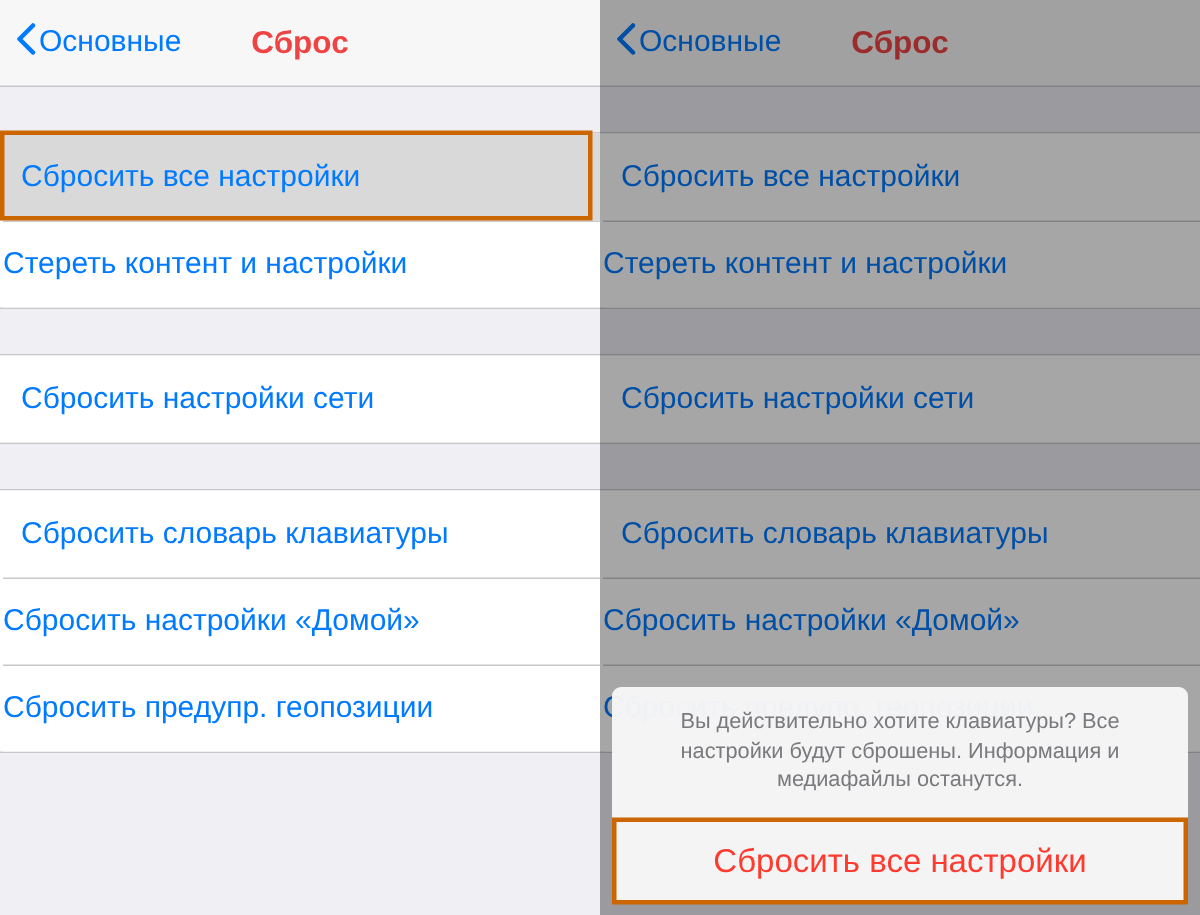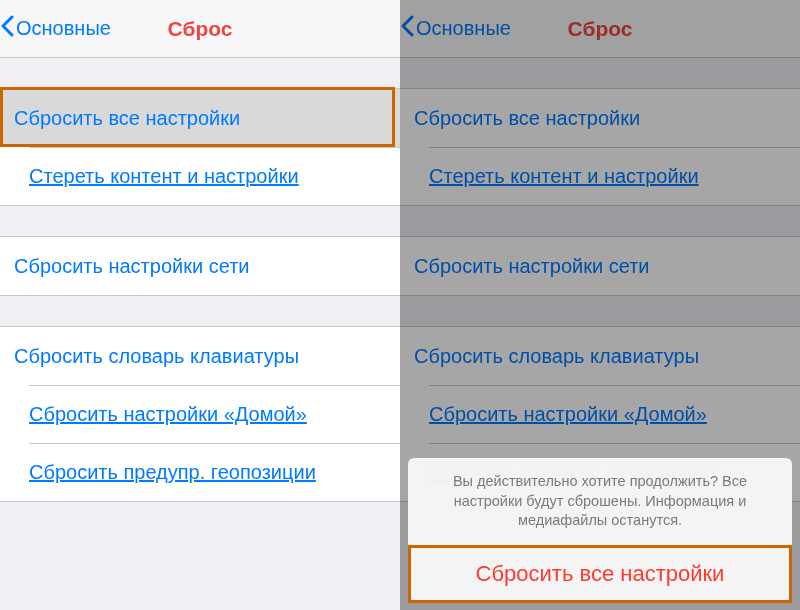--- a/index.html
+++ b/index.html
@@ -39,43 +39,42 @@
       background: #f7f7f8;
       border-bottom: 1px solid #c8c8cc;
       position: relative;
       z-index: 1;
     }
     .back {
       display: flex;
       align-items: center;
       color: #007aff;
       font-size: 20px;
-      padding-left: 0;
+      padding-left: 10px;
       cursor: pointer;
     }
     .back svg { margin-right: 2px; }
     .nav-title {
       position: absolute;
       left: 0; right: 0;
       text-align: center;
       font-weight: 600;
       font-size: 21px;
       color: #ef4444;
       pointer-events: none;
     }
     .group {
       margin-top: 30px;
       background: #fff;
       border-top: 1px solid #c8c8cc;
       border-bottom: 1px solid #c8c8cc;
     }
     .group .row + .row {
       border-top: 1px solid #c8c8cc;
-      margin-left: 29px;
-      text-decoration: underline;
+      margin-left: 2px;
     }
     .row {
       height: 58px;
       display: flex;
       align-items: center;
       padding-left: 14px;
       font-size: 20px;
       color: #007aff;
       cursor: pointer;
       background: #fff;
@@ -204,21 +203,21 @@
         <span class="row-label">Сбросить настройки «Домой»</span>
       </div>
       <div class="row">
         <span class="row-label">Сбросить предупр. геопозиции</span>
       </div>
     </div>
 
     <div class="dim-overlay"></div>
 
     <div class="actionsheet">
-      <div class="as-message">Вы действительно хотите продолжить? Все настройки будут сброшены. Информация и медиафайлы останутся.</div>
+      <div class="as-message">Вы действительно хотите клавиатуры? Все настройки будут сброшены. Информация и медиафайлы останутся.</div>
       <div class="as-button">
         <span>Сбросить все настройки</span>
       </div>
     </div>
 
     <div class="highlight-box" style="left:8px; right:8px; bottom:7px; height:58px;"></div>
   </div>
 
 </div>
 

